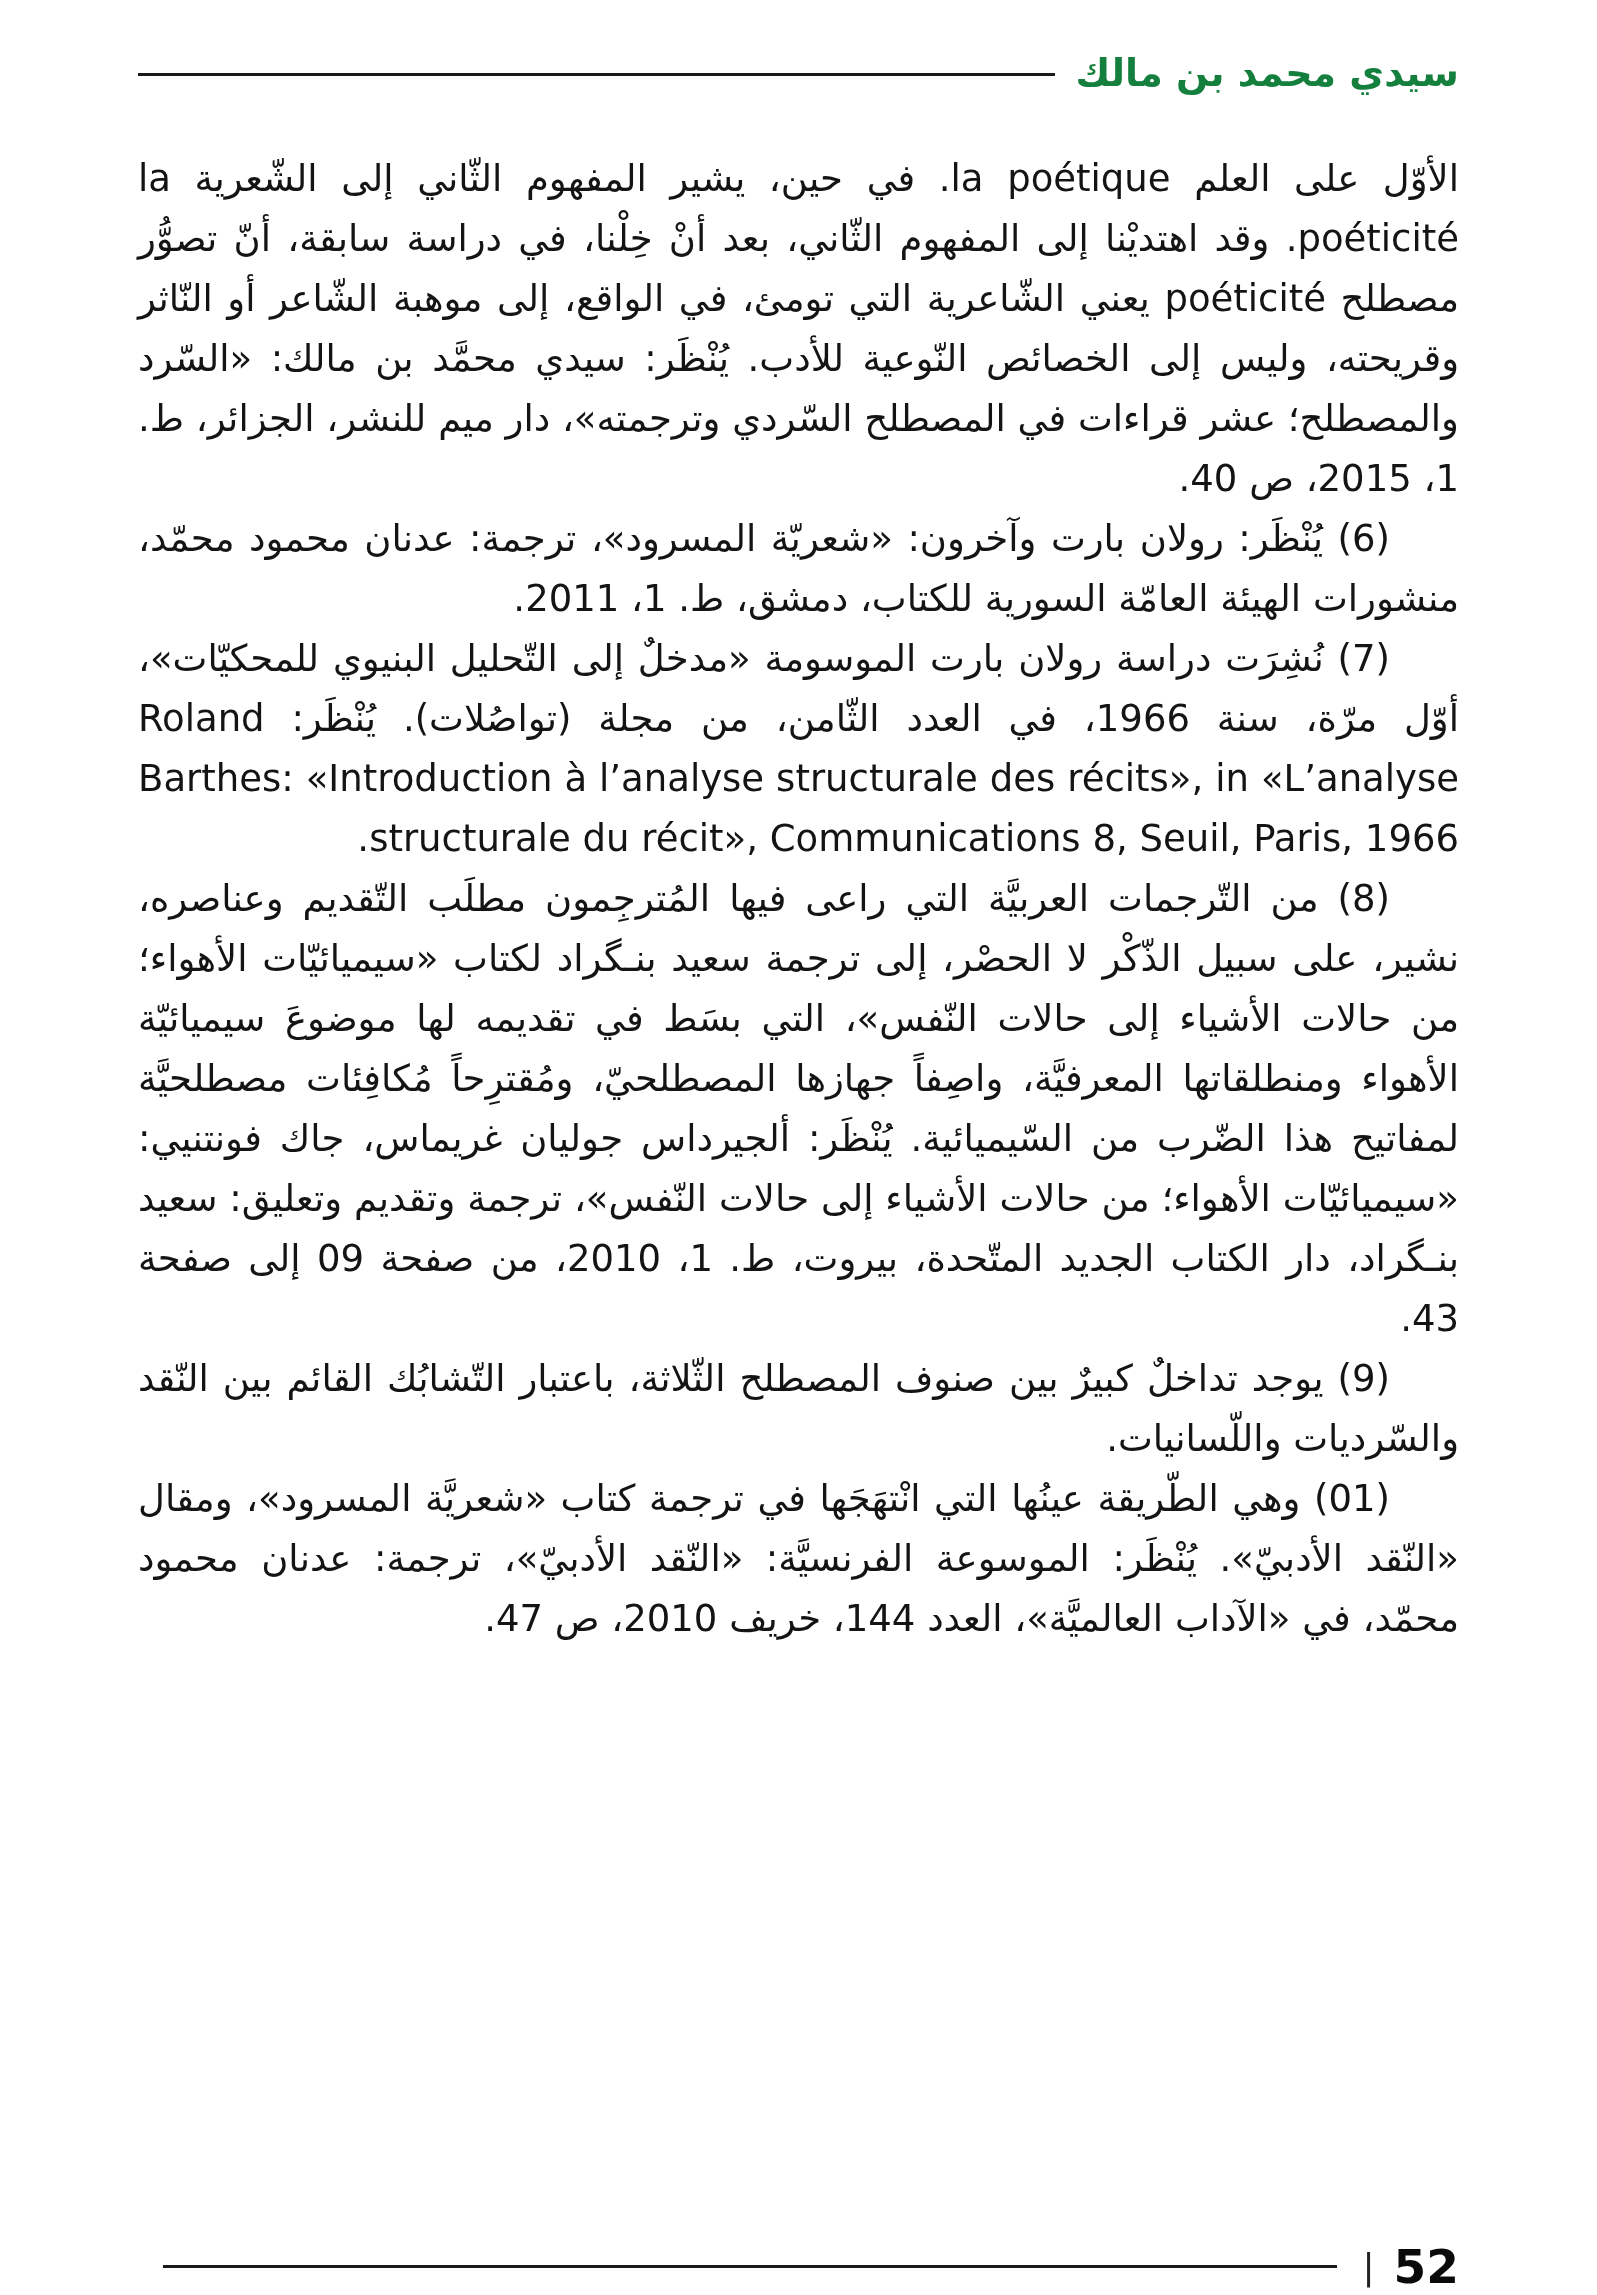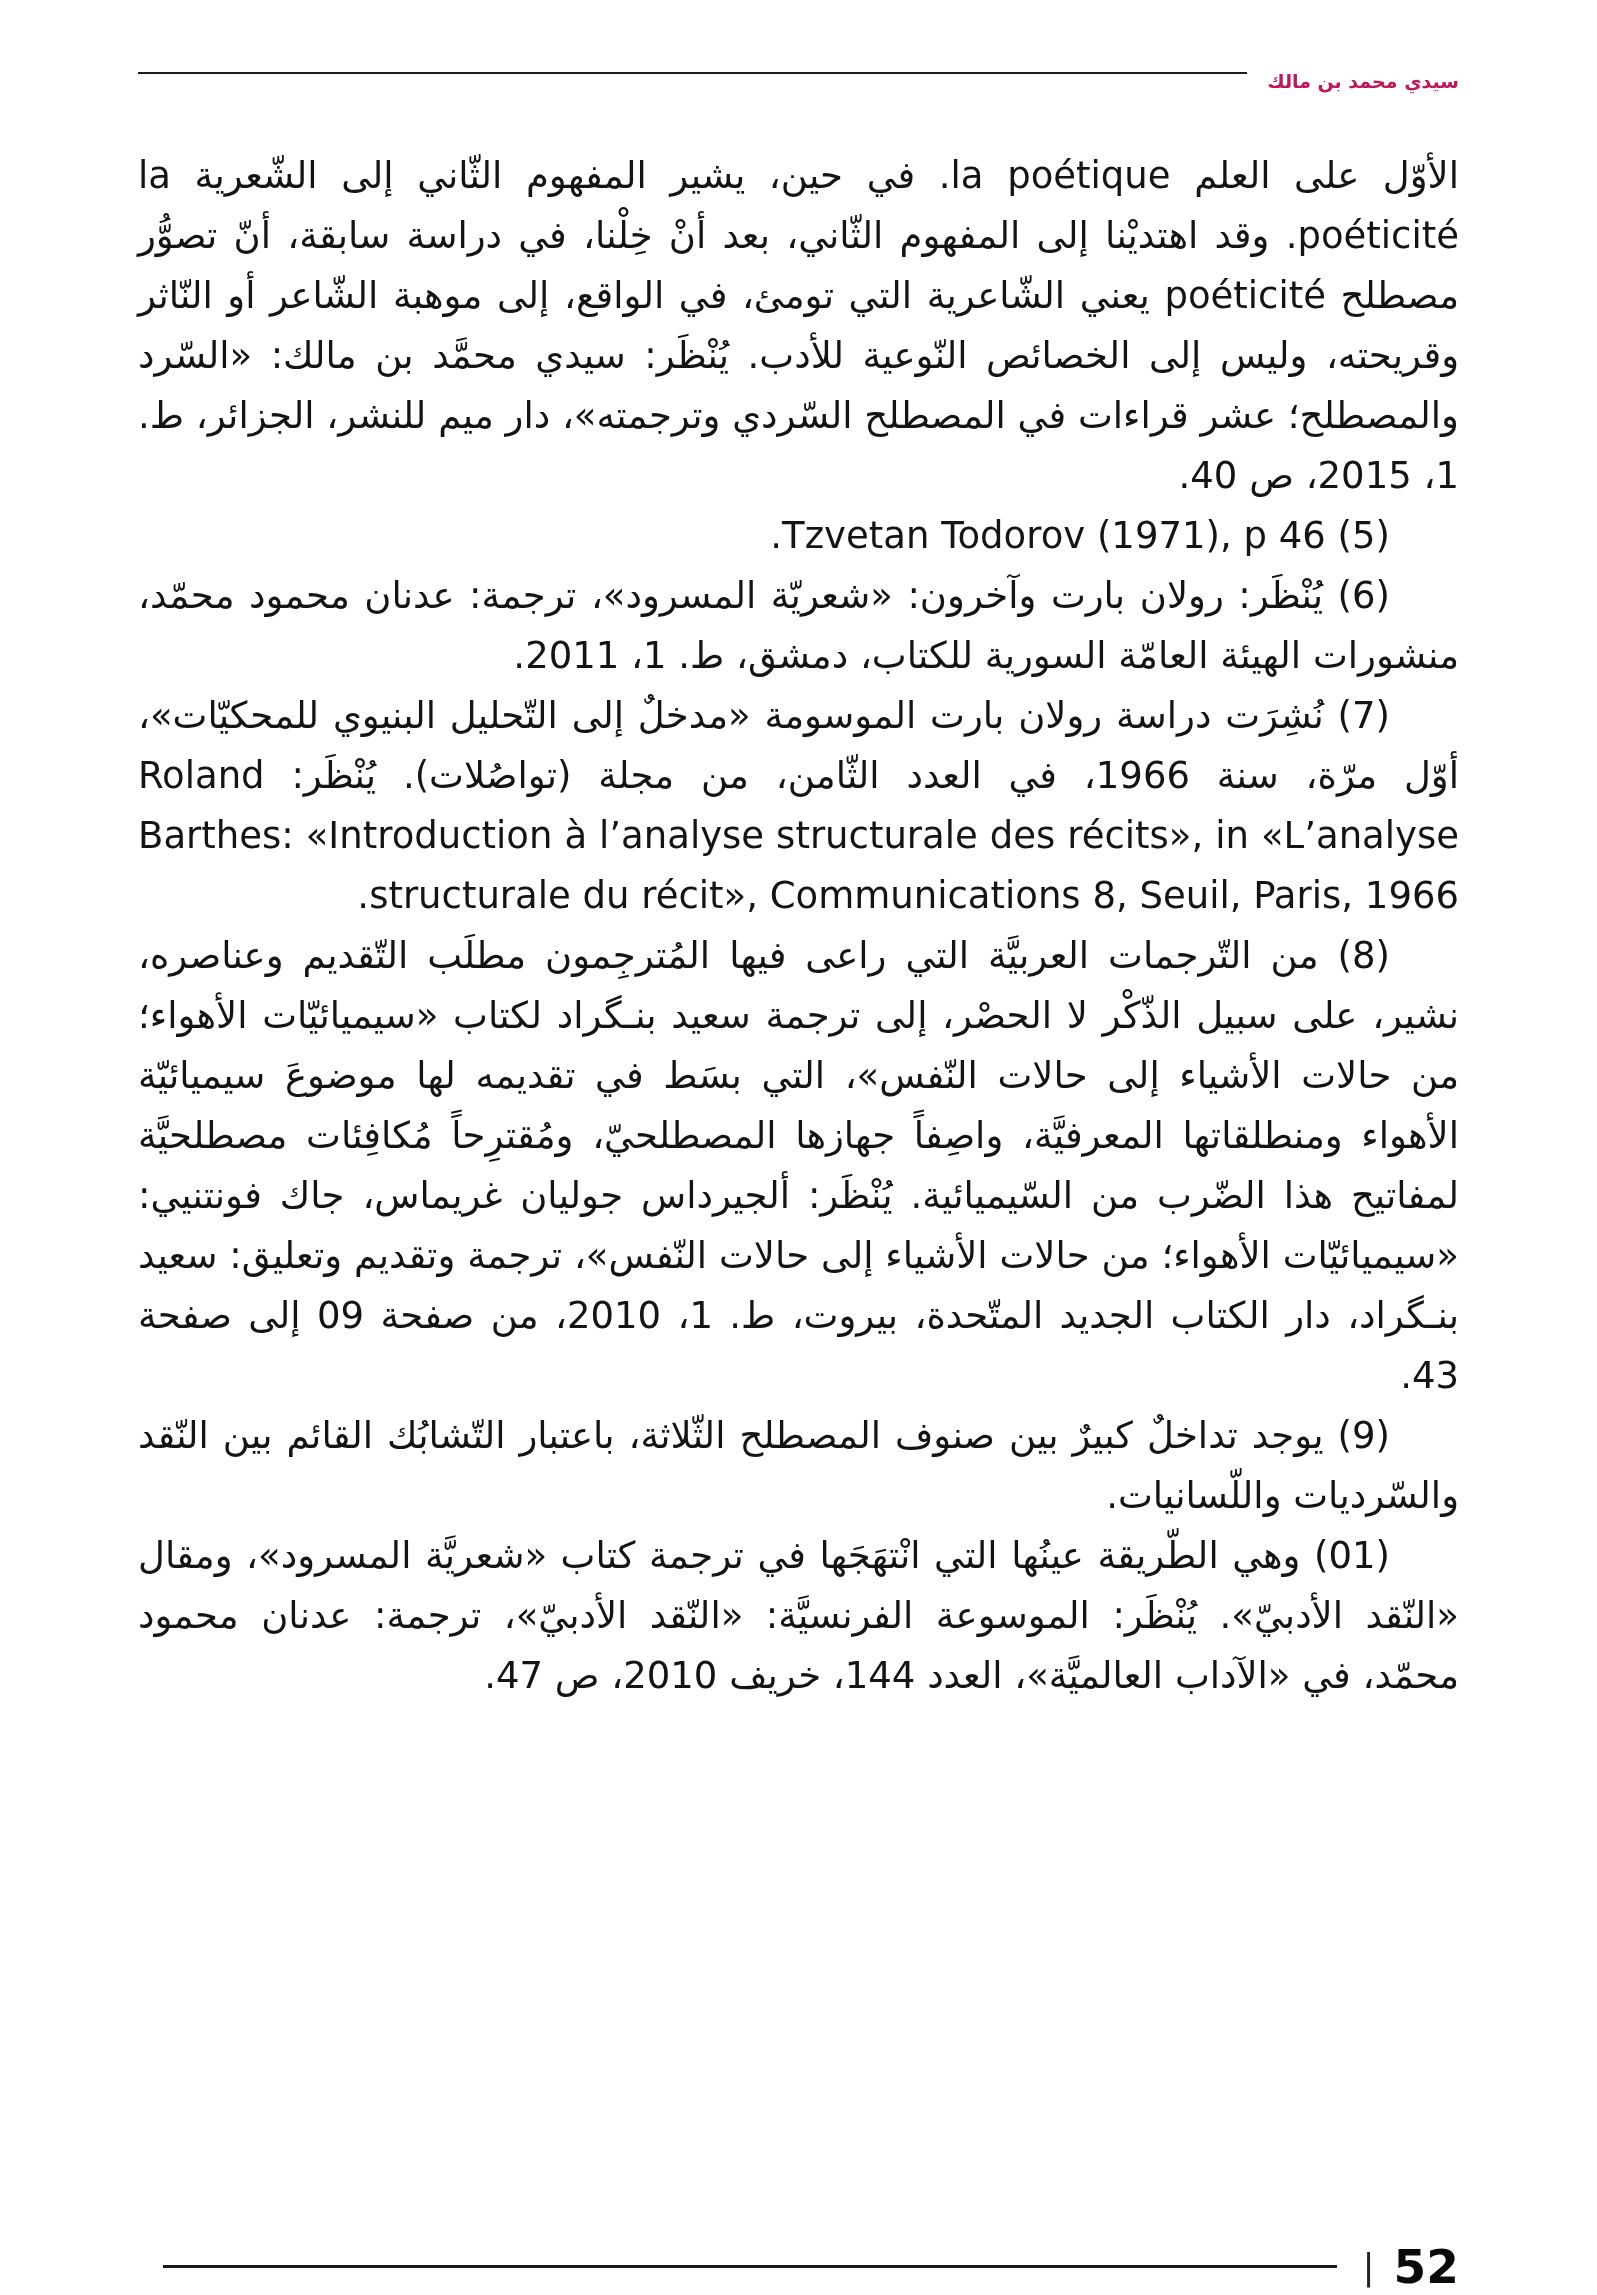--- a/index.html
+++ b/index.html
@@ -23,24 +23,23 @@
   .header {
     direction: rtl;
     display: flex;
     align-items: center;
     gap: 20.7px;
     padding-top: 51px;
   }
   .header .author {
     direction: rtl;
     font-weight: bold;
-    font-size: 19px;
+    font-size: 38px;
     white-space: nowrap;
-    color: #be185d;
-    margin-top: 19px;
+    color: #15803d;
   }
   .header .hrule {
     flex: 1;
     height: 2.3px;
     background: #1a1a1a;
     margin-top: 2.8px;
   }
   
   .content {
     direction: rtl;
@@ -93,21 +92,20 @@
 
 <div class="page">
 
   <div class="header">
     <span class="author">سيدي محمد بن مالك</span>
     <div class="hrule"></div>
   </div>
 
   <div class="content">
     <div class="para first">الأوّل على العلم la poétique. في حين، يشير المفهوم الثّاني إلى الشّعرية la poéticité. وقد اهتديْنا إلى المفهوم الثّاني، بعد أنْ خِلْنا، في دراسة سابقة، أنّ تصوُّر مصطلح poéticité يعني الشّاعرية التي تومئ، في الواقع، إلى موهبة الشّاعر أو النّاثر وقريحته، وليس إلى الخصائص النّوعية للأدب. يُنْظَر: سيدي محمَّد بن مالك: «السّرد والمصطلح؛ عشر قراءات في المصطلح السّردي وترجمته»، دار ميم للنشر، الجزائر، ط. 1، 2015، ص 40.</div>
-    <div class="para">(5) Tzvetan Todorov (1971), p 46.</div>
     <div class="para">(6) يُنْظَر: رولان بارت وآخرون: «شعريّة المسرود»، ترجمة: عدنان محمود محمّد، منشورات الهيئة العامّة السورية للكتاب، دمشق، ط. 1، 2011.</div>
     <div class="para">(7) نُشِرَت دراسة رولان بارت الموسومة «مدخلٌ إلى التّحليل البنيوي للمحكيّات»، أوّل مرّة، سنة 1966، في العدد الثّامن، من مجلة (تواصُلات). يُنْظَر: Roland Barthes: «Introduction à l’analyse structurale des récits», in «L’analyse structurale du récit», Communications 8, Seuil, Paris, 1966.</div>
     <div class="para">(8) من التّرجمات العربيَّة التي راعى فيها المُترجِمون مطلَب التّقديم وعناصره، نشير، على سبيل الذّكْر لا الحصْر، إلى ترجمة سعيد بنـگراد لكتاب «سيميائيّات الأهواء؛ من حالات الأشياء إلى حالات النّفس»، التي بسَط في تقديمه لها موضوعَ سيميائيّة الأهواء ومنطلقاتها المعرفيَّة، واصِفاً جهازها المصطلحيّ، ومُقترِحاً مُكافِئات مصطلحيَّة لمفاتيح هذا الضّرب من السّيميائية. يُنْظَر: ألجيرداس جوليان غريماس، جاك فونتنيي: «سيميائيّات الأهواء؛ من حالات الأشياء إلى حالات النّفس»، ترجمة وتقديم وتعليق: سعيد بنـگراد، دار الكتاب الجديد المتّحدة، بيروت، ط. 1، 2010، من صفحة 09 إلى صفحة 43.</div>
     <div class="para">(9) يوجد تداخلٌ كبيرٌ بين صنوف المصطلح الثّلاثة، باعتبار التّشابُك القائم بين النّقد والسّرديات واللّسانيات.</div>
     <div class="para">(01) وهي الطّريقة عينُها التي انْتهَجَها في ترجمة كتاب «شعريَّة المسرود»، ومقال «النّقد الأدبيّ». يُنْظَر: الموسوعة الفرنسيَّة: «النّقد الأدبيّ»، ترجمة: عدنان محمود محمّد، في «الآداب العالميَّة»، العدد 144، خريف 2010، ص 47.</div>
   </div>
 
   <div class="footer">
     <div class="frule"></div>
     <span class="sep">|</span>

